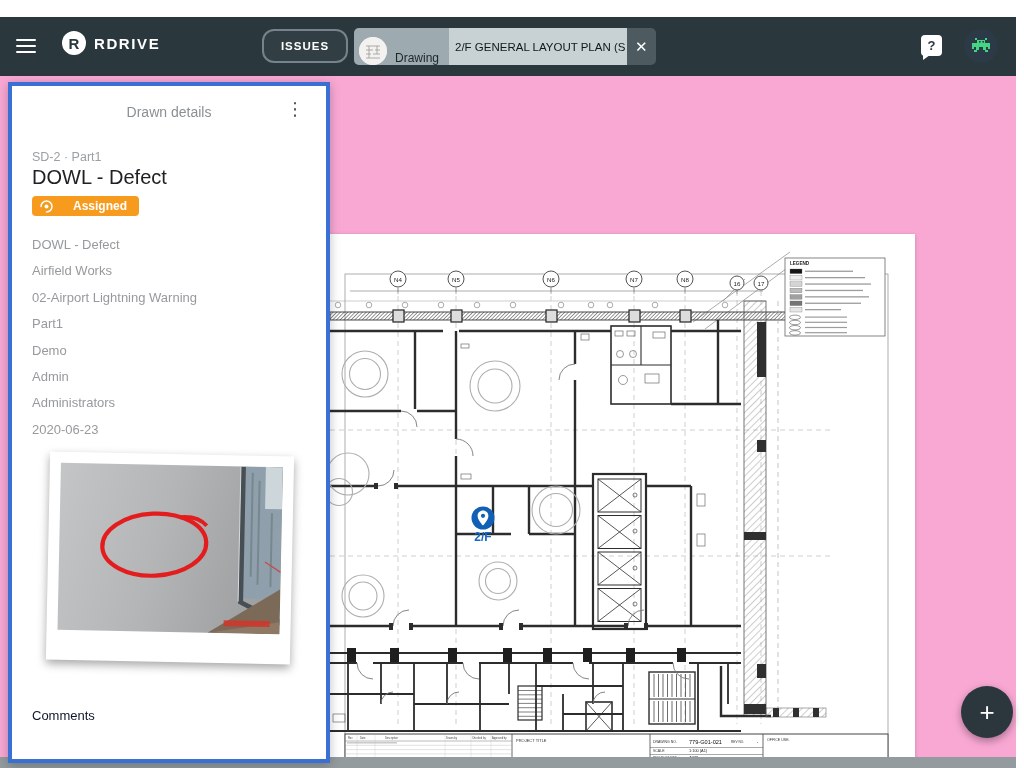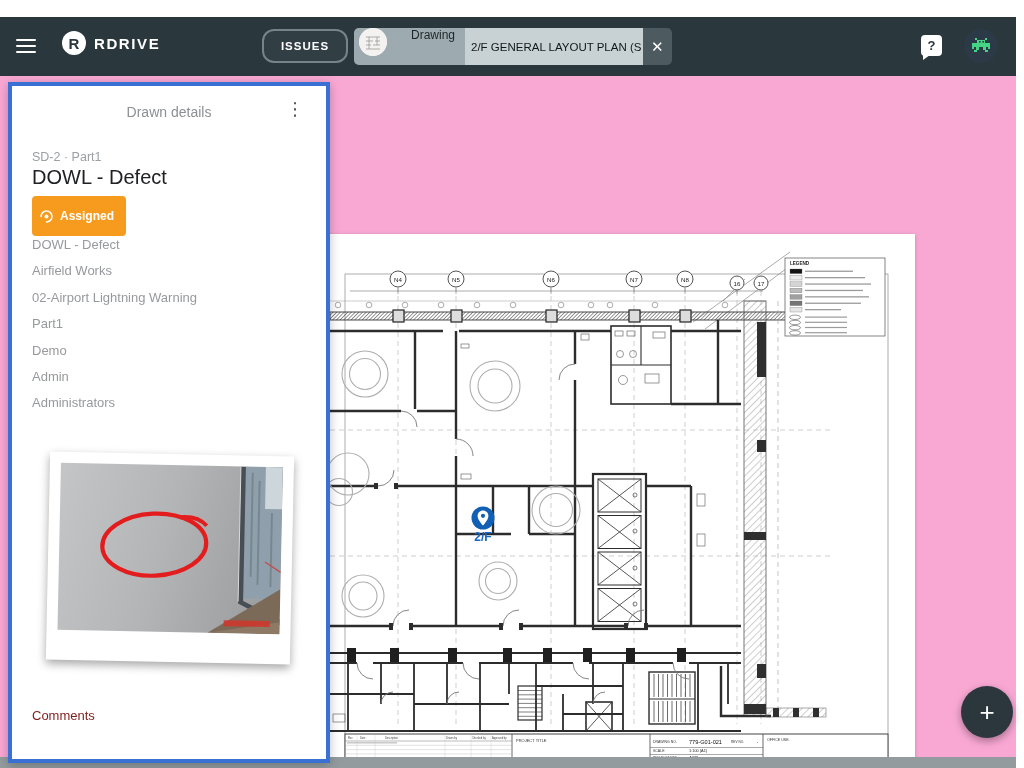--- a/index.html
+++ b/index.html
@@ -17,21 +17,21 @@
     display:flex; align-items:center; justify-content:center;
     font-weight:bold; font-size:15px; color:#2a373c;
     clip-path:polygon(0 0,100% 0,100% 100%,28% 100%,0 72%); }
   .brand-text { color:#fff; font-size:15px; font-weight:bold; letter-spacing:1.6px; margin-left:8px; }
   .issues-btn { position:absolute; left:262px; top:12px; width:86px; height:34px;
     border:2px solid #76838a; border-radius:12px; background:#313f45; color:#fff;
     font-size:11.5px; font-weight:bold; letter-spacing:1px; display:flex;
     align-items:center; justify-content:center; cursor:pointer; }
   .tab { position:absolute; left:354px; top:11px; height:37px; background:#4d5b61;
     border-radius:5px; display:flex; align-items:stretch; overflow:hidden; cursor:pointer; }
-  .tab-left { background:#9daab0; display:flex; align-items:flex-start; padding:0 10px 0 5px;gap:16px; }
+  .tab-left { background:#9daab0; display:flex; align-items:flex-end; padding:0 10px 0 5px; }
   .tab-thumb { width:28px; height:28px; border-radius:50%; background:#f4f3f1; overflow:hidden;
     margin-right:8px; flex:none; }
   .tab-type { color:#1d2528; font-size:12px; }
   .tab-title { background:#c8d1d4; color:#11181b; font-size:11.5px; display:flex;
     align-items:center; padding:0 6px; width:178px; white-space:nowrap; overflow:hidden; }
   .tab-close { color:#fff; font-size:15px; display:flex; align-items:center;
     padding:0 8px; cursor:pointer; }
   .help-btn { position:absolute; left:921px; top:18px; width:21px; height:21px; background:#fff;
     border-radius:4px; color:#2a373c; font-weight:bold; font-size:13px;
     display:flex; align-items:center; justify-content:center; cursor:pointer; }
@@ -55,31 +55,31 @@
 
   
   .panel { position:absolute; left:8px; top:82px; width:322px; height:681px; background:#fff;
     border:4px solid #3a6fd3; box-shadow:0 2px 10px rgba(0,0,0,0.25); }
   .panel-header { position:absolute; left:0; top:18px; width:100%; text-align:center;
     color:#8b9094; font-size:14px; }
   .kebab { position:absolute; right:22px; top:14px; color:#4a4a4a; font-size:18px;
     line-height:18px; cursor:pointer; }
   .issue-ref { position:absolute; left:20px; top:64px; color:#9aa0a3; font-size:12.5px; }
   .issue-title { position:absolute; left:20px; top:80px; color:#202124; font-size:20px; font-weight:500; }
-  .badge { position:absolute; left:20px; top:110px; height:40px; background:#f79b1e; border-radius:4px;
-    display:flex; align-items:center; padding:0 12px 0 7px; }
+  .badge { position:absolute; left:20px; top:110px; height:20px; background:#f79b1e; border-radius:4px;
+    display:flex; align-items:center; padding:0 12px 0 7px;gap:13px; }
   .badge-text { color:#fff; font-size:12px; font-weight:bold; margin-left:6px; }
   .fields { position:absolute; left:20px; top:146px; }
   .field { color:#97999c; font-size:13px; line-height:26.4px; }
   .photo { position:absolute; left:36px; top:368px; width:244px; height:208px; background:#fff;
     padding:11px 11px 30px 11px; box-shadow:0 4px 10px rgba(0,0,0,0.35);
     transform:rotate(1.2deg); cursor:pointer; }
   .photo-inner { position:relative; width:222px; height:167px; overflow:hidden;
     background:linear-gradient(105deg,#c4c5c7 0%,#b4b5b7 45%,#a6a7a9 72%,#999a9c 100%); }
-  .comments-label { position:absolute; left:20px; top:622px; color:#7f1d1d; font-size:13px; }
+  .comments-label { position:absolute; left:20px; top:622px; color:#0f172a; font-size:13px; }
 </style>
 </head>
 <body>
 
 <div class="stage">
 
   <div class="topbar">
     <div class="hamburger">
       <span></span>
         <span></span>
@@ -500,20 +500,21 @@
       <span class="badge-text">Assigned</span>
     </div>
     <div class="fields">
       <div class="field">DOWL - Defect</div>
       <div class="field">Airfield Works</div>
       <div class="field">02-Airport Lightning Warning</div>
       <div class="field">Part1</div>
       <div class="field">Demo</div>
       <div class="field">Admin</div>
       <div class="field">Administrators</div>
+      <div class="field">2020-06-23</div>
     </div>
 
     <div class="photo">
       <div class="photo-inner">
         <svg width="222" height="167" viewBox="0 0 222 167" style="position:absolute;left:0;top:0;">
 
           <rect x="184" y="0" width="38" height="132" fill="#8fa0ac"></rect>
           <rect x="205" y="0" width="17" height="42" fill="#cdd6da"></rect>
           <g stroke="#76878f" stroke-width="2">
             <line x1="192" y1="6" x2="192" y2="110"></line>

